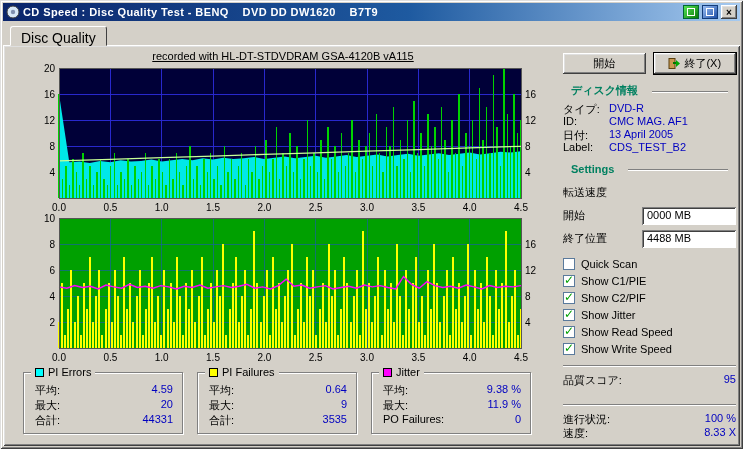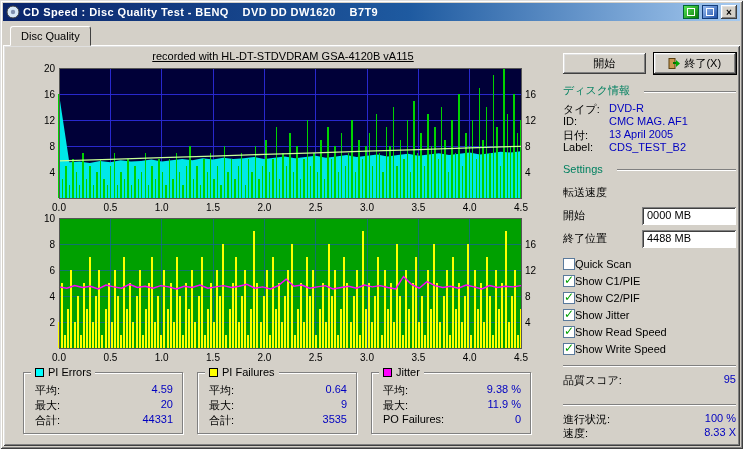--- a/index.html
+++ b/index.html
@@ -19,21 +19,21 @@
   .tb-btn{ width:16px; height:14px; display:flex; align-items:center; justify-content:center; cursor:default; }
   .tb-btn.green{ background:linear-gradient(135deg,#55E555,#0B7A0B); border:1px solid #063; }
   .tb-btn.blue{ background:linear-gradient(135deg,#9CC0F4,#1C4FA8); border:1px solid #123C7A; }
   .tb-btn.green::after,.tb-btn.blue::after{ content:""; width:6px; height:6px; border:1px solid #fff; }
   .tb-btn.close{
     background:#D4D0C8; color:#000; font-size:10px; font-weight:bold;
     box-shadow: inset -1px -1px #404040, inset 1px 1px #fff, inset -2px -2px #808080, inset 2px 2px #DFDFDF;
   }
   .tab{
     position:absolute; top:26px; left:10px; height:20px; padding:3px 10px 0; z-index:3;
-    background:#D4D0C8; font-size:11px;
+    background:#D4D0C8; font-size:14px;
     border:1px solid; border-color:#FFF #404040 #D4D0C8 #FFF;
     border-top-left-radius:3px; border-top-right-radius:3px;
   }
   .page{
     position:absolute; left:3px; right:3px; top:45px; bottom:3px; background:#D4D0C8;
     box-shadow: inset 1px 1px #FFF, inset -1px -1px #404040, inset 2px 2px #DFDFDF, inset -2px -2px #808080;
   }
 
   .chart-col{ position:absolute; left:6px; top:4px; width:548px; }
   .recorded{ height:15px; line-height:14px; text-align:center; font-size:11px;text-decoration:underline; }
@@ -51,35 +51,35 @@
   .srow .val{ color:var(--value-blue,#0000C0); }
 
   .side{ position:absolute; left:560px; top:8px; width:173px; bottom:6px; display:flex; flex-direction:column; }
   .btn-row{ display:flex; gap:8px; height:21px; flex:none; }
   .btn{
     flex:1; display:flex; align-items:center; justify-content:center; gap:4px;
     background:#D4D0C8; border:none; font-family:inherit; font-size:11px; cursor:default; height:21px;
     box-shadow: inset -1px -1px #404040, inset 1px 1px #FFF, inset -2px -2px #808080, inset 2px 2px #DFDFDF;
   }
   .btn.default{ outline:1px solid #000; }
-  .section-head{ display:flex; align-items:center; gap:14px; margin:9px 0 4px; color:var(--section-title,#008060); flex:none; }
+  .section-head{ display:flex; align-items:center; gap:14px; margin:9px 8px 4px; color:var(--section-title,#008060); flex:none;font-weight:bold; }
   .section-head .line{ flex:1; height:2px; border-top:1px solid #808080; border-bottom:1px solid #FFF; margin-top:2px; }
   .info-row{ display:flex; height:13px; flex:none; }
   .info-label{ width:46px; flex:none; }
   .info-val{ color:var(--value-blue,#0000C0); }
   .ctl-row{ display:flex; align-items:center; justify-content:space-between; margin-top:4px; height:19px; flex:none; }
   .combo{ position:relative; width:94px; height:19px; background:#fff; padding:2px 18px 0 5px;
     box-shadow: inset 1px 1px #808080, inset -1px -1px #FFF, inset 2px 2px #404040; }
   .combo-arrow{ position:absolute; right:2px; top:2px; bottom:2px; width:15px;
     background:linear-gradient(#E8F0FC,#AFC9EE); border:1px solid #7A96DF; display:flex; align-items:center; justify-content:center; }
   .tri{ width:0; height:0; border-left:4px solid transparent; border-right:4px solid transparent; border-top:4px solid #1B3E8B; }
   .field{ width:94px; height:18px; background:#fff; padding:2px 0 0 5px;
     box-shadow: inset 1px 1px #808080, inset -1px -1px #FFF, inset 2px 2px #404040; }
   .cb-list{ margin-top:7px; flex:none; }
-  .cb-row{ display:flex; align-items:center; height:17px; }
+  .cb-row{ display:flex; align-items:center; gap:6px; height:17px; }
   .cb-box{ position:relative; width:12px; height:12px; background:#fff; border:1px solid #5A7A9C; flex:none; }
   .cb-box.checked::after{ content:"\2713"; position:absolute; left:0px; top:-3px; font-size:12px; font-weight:bold; color:var(--check-green,#00A000); }
   .sep{ height:2px; border-top:1px solid #808080; border-bottom:1px solid #FFF; margin:8px 0 6px; flex:none; }
   .kv{ display:flex; justify-content:space-between; height:14px; flex:none; }
   .kv .v{ color:var(--value-blue,#0000C0); }
   .flex-spacer{ flex:1; }
 </style>
 </head>
 <body>
 

